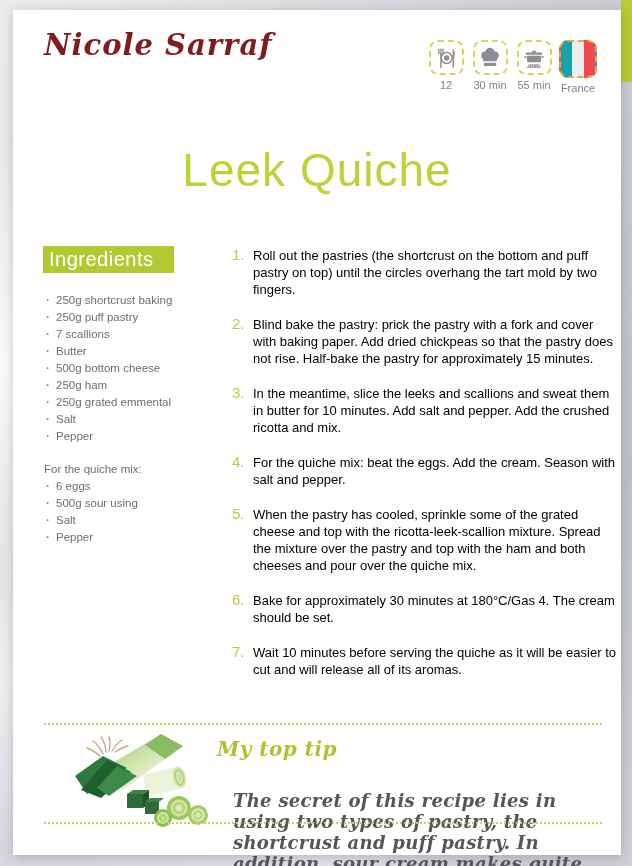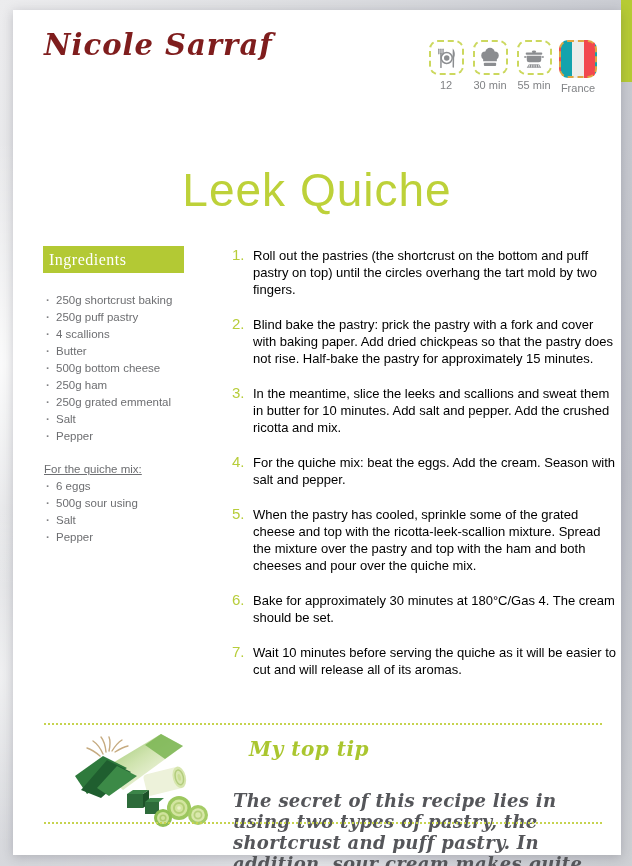--- a/index.html
+++ b/index.html
@@ -31,44 +31,44 @@
   }
   .badge-box svg{display:block;}
   .flag-box{
     width:38px;height:38px;border:2px dashed #e0a743;border-radius:9px;box-sizing:border-box;
     background:linear-gradient(90deg,#14a3ad 0 33%,#ededeb 33% 67%,#f2484e 67% 100%);
   }
   .badge-label{margin-top:4px;font-size:11px;color:#808285;white-space:nowrap;}
   
   .page-title{
     position:absolute;left:0;top:133px;width:100%;text-align:center;
-    font-size:46px;font-weight:300;letter-spacing:1px;color:#bdd139;margin-top:20px;
+    font-size:46px;font-weight:300;letter-spacing:1px;color:#bdd139;
   }
   
   .ing-bar{
-    position:absolute;left:30px;top:236px;width:141px;height:27px;background:#b3c934;
-    color:#ffffff;font-size:16px;font-weight:400;line-height:27px;padding-left:6px;
-    box-sizing:border-box;letter-spacing:0.5px;font-family:Liberation Serif, serif;
+    position:absolute;left:30px;top:236px;width:131px;height:27px;background:#b3c934;
+    color:#ffffff;font-size:20px;font-weight:400;line-height:27px;padding-left:6px;
+    box-sizing:border-box;letter-spacing:0.5px;
   }
   .ing-list{position:absolute;left:31px;top:282px;width:180px;font-size:11.5px;line-height:17px;color:#6d6e71;}
   .ing-item{padding-left:12px;position:relative;}
   .ing-item::before{content:"\00B7";position:absolute;left:2px;top:0;font-weight:bold;color:#808184;}
-  .ing-sub{margin-top:16px;text-decoration:underline;}
+  .ing-sub{margin-top:16px;}
   
   .steps{position:absolute;left:219px;top:237px;width:385px;}
   .step{display:flex;margin-bottom:18px;}
   .step-num{width:21px;flex:0 0 21px;font-size:15px;color:#b7cd3a;line-height:16px;}
   .step-text{flex:1;font-size:13px;line-height:17px;color:#000000;}
   
   .divider{position:absolute;left:31px;width:558px;height:0;border-top:2px dotted #c6d34f;}
   .divider-top{top:713px;}
   .divider-bottom{top:812px;}
   .leek-photo{position:absolute;left:44px;top:722px;width:170px;height:98px;}
   .tip-heading{
-    position:absolute;left:236px;top:727px;
+    position:absolute;left:204px;top:727px;
     font-family:"DejaVu Serif",serif;font-style:italic;font-weight:600;
     font-size:20px;color:#aac62f;letter-spacing:0.5px;
   }
   .tip-text{
     position:absolute;left:220px;top:780px;width:362px;
     font-family:"DejaVu Serif",serif;font-style:italic;font-weight:600;
     font-size:18px;line-height:21px;color:#55565a;letter-spacing:0.3px;
   }
 </style>
 </head>
@@ -133,21 +133,21 @@
     </div>
   </div>
 
   <div class="page-title">Leek Quiche</div>
 
   <div class="ing-bar">Ingredients</div>
 
   <div class="ing-list">
     <div class="ing-item">250g shortcrust baking</div>
     <div class="ing-item">250g puff pastry</div>
-    <div class="ing-item">4 scallions</div>
+    <div class="ing-item">7 scallions</div>
     <div class="ing-item">Butter</div>
     <div class="ing-item">500g bottom cheese</div>
     <div class="ing-item">250g ham</div>
     <div class="ing-item">250g grated emmental</div>
     <div class="ing-item">Salt</div>
     <div class="ing-item">Pepper</div>
     <div class="ing-sub">For the quiche mix:</div>
     <div class="ing-item">6 eggs</div>
     <div class="ing-item">500g sour using</div>
     <div class="ing-item">Salt</div>

